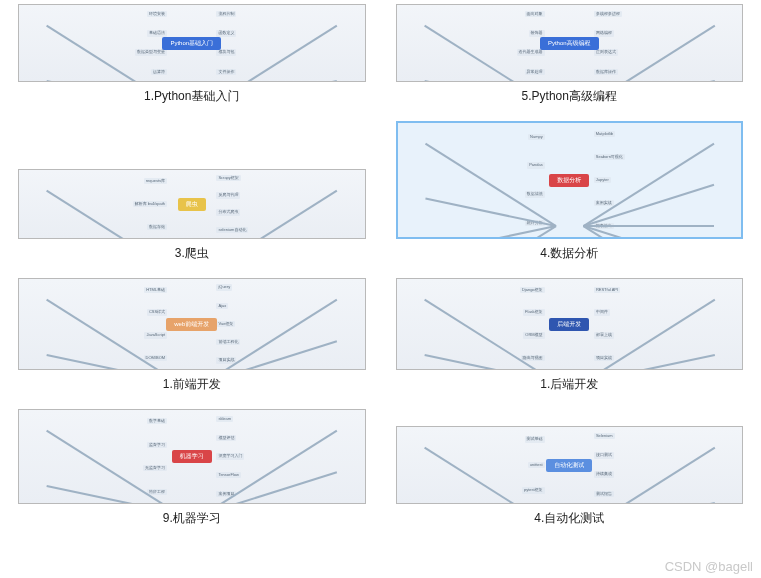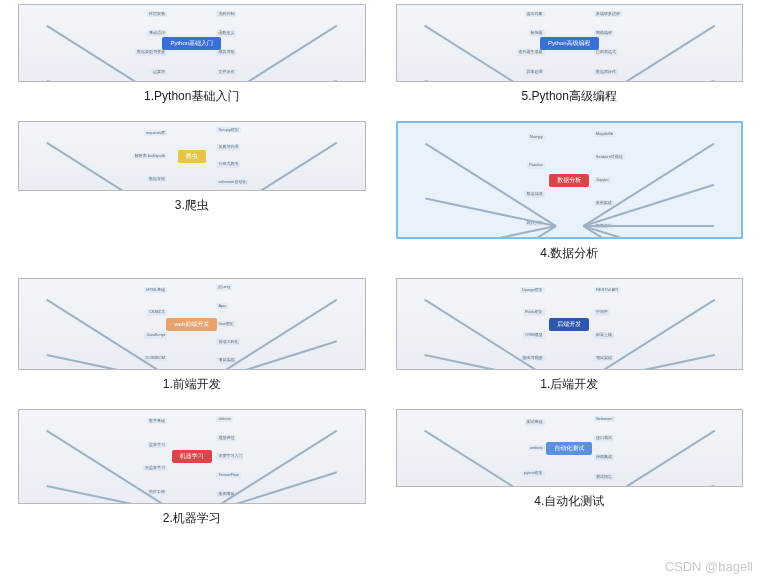--- a/index.html
+++ b/index.html
@@ -14,20 +14,21 @@
   .grid {
     display: grid;
     grid-template-columns: 1fr 1fr;
     gap: 12px 30px;
     padding: 4px 18px 0 18px;
   }
   .cell {
     display: flex;
     flex-direction: column;
     align-items: center;
+    justify-content: flex-end;
   }
   .thumb {
     border: 1px solid #b9b9b9;
     background: linear-gradient(180deg, #f2f5f9 0%, #eaeef4 100%);
     width: 100%;
     position: relative;
     overflow: hidden;
   }
   .thumb.highlight {
     border: 2px solid #7fbdf0;
@@ -314,21 +315,21 @@
           <div class="center-node" style="background: rgb(217, 69, 72);">机器学习</div>
           <div class="branches-right">
             <div class="branch">sklearn</div>
             <div class="branch">模型评估</div>
             <div class="branch">深度学习入门</div>
             <div class="branch">TensorFlow</div>
             <div class="branch">案例项目</div>
           </div>
         </div>
       </div>
-      <div class="caption">2.机器学习</div>
+      <div class="caption">9.机器学习</div>
     </div>
     <div class="cell">
       <div class="thumb h4b">
         <svg class="lines" viewBox="0 0 100 60" preserveAspectRatio="none">
           <line x1="46" y1="30" x2="8" y2="6"></line>
           <line x1="46" y1="30" x2="8" y2="30"></line>
           <line x1="46" y1="30" x2="8" y2="54"></line>
           <line x1="54" y1="30" x2="92" y2="6"></line>
           <line x1="54" y1="30" x2="92" y2="22"></line>
           <line x1="54" y1="30" x2="92" y2="38"></line>

